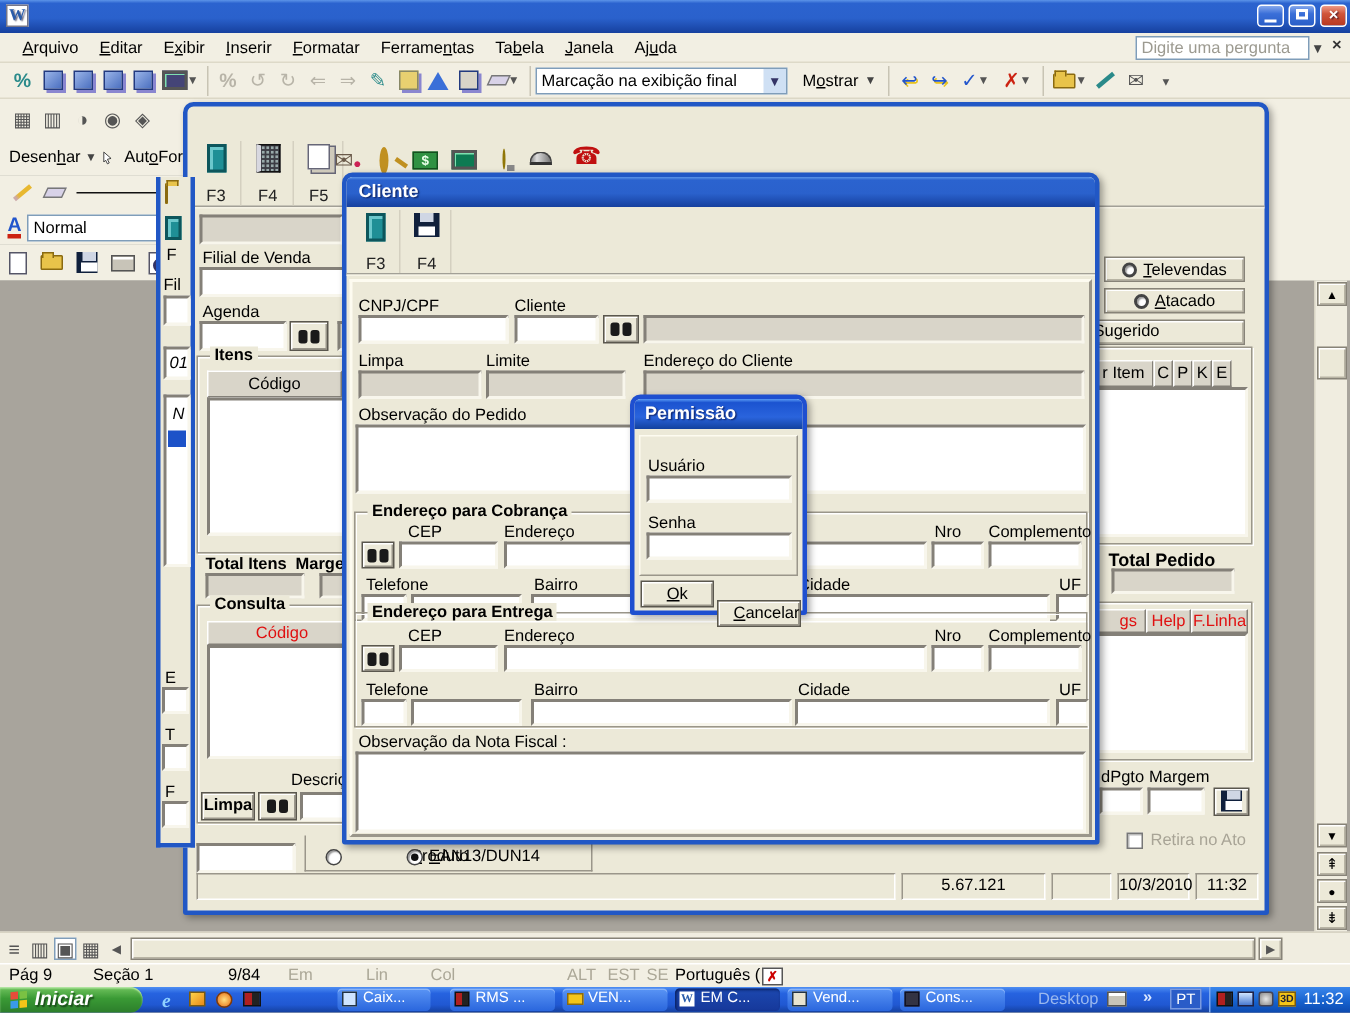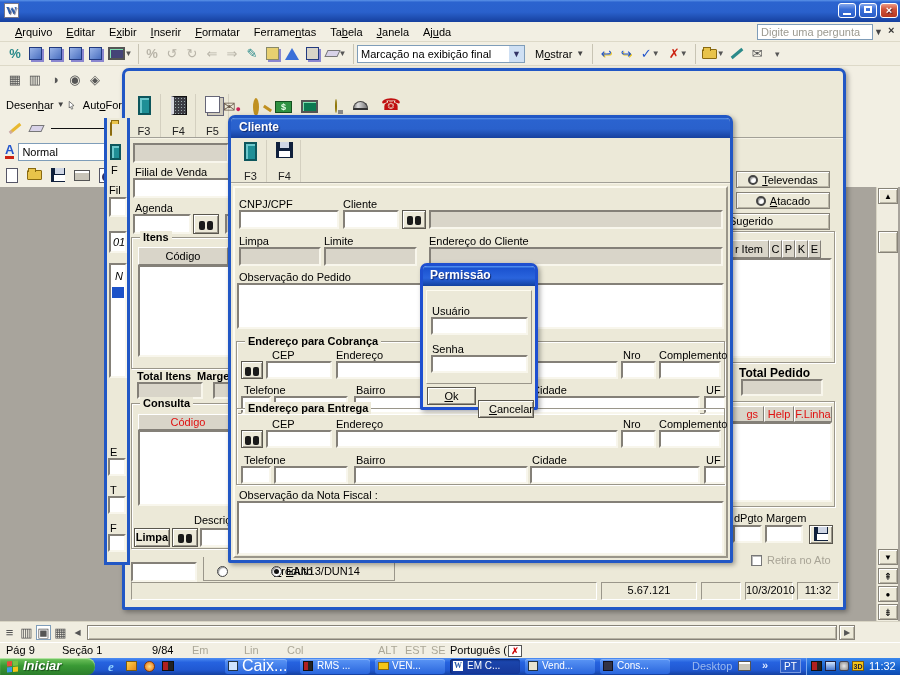--- a/index.html
+++ b/index.html
@@ -447,21 +447,21 @@
       <span class="abs" style="left:0;top:6px;width:5px;height:5px;background:#3a9ae8;"></span>
       <span class="abs" style="left:6px;top:6px;width:5px;height:5px;background:#f5c518;"></span>
     </span>
     <span style="margin-left:23px;">Iniciar</span>
   </div>
   <span class="abs" style="left:108px;top:1px;color:#8fd0ff;font:bold italic 13px 'Liberation Serif',serif;">e</span>
   <span class="abs" style="left:126px;top:3px;width:11px;height:10px;background:linear-gradient(135deg,#ffd24a,#e88a1a);border:1px solid #7a5a10;"></span>
   <span class="abs" style="left:144px;top:3px;width:11px;height:11px;border-radius:50%;background:radial-gradient(#ffdf80,#e86a10);border:1px solid #803a08;"></span>
   <span class="abs" style="left:162px;top:3px;width:12px;height:10px;background:linear-gradient(90deg,#b02020 50%,#222 50%);border:1px solid #111;"></span>
 
-  <div class="abs" style="left:225px;top:1px;width:62px;height:15px;background:linear-gradient(#5a95f5,#2a66dd);border-radius:3px;color:#fff;font-size:16px;line-height:14px;padding-left:17px;box-shadow:inset 0 1px 0 #8ab4f8;">
+  <div class="abs" style="left:225px;top:1px;width:62px;height:15px;background:linear-gradient(#5a95f5,#2a66dd);border-radius:3px;color:#fff;font-size:10px;line-height:14px;padding-left:17px;box-shadow:inset 0 1px 0 #8ab4f8;">
     <span class="abs" style="left:3px;top:2px;width:10px;height:10px;background:#cfe4ff;border:1px solid #234;"></span><span>Caix...</span></div>
   <div class="abs" style="left:300px;top:1px;width:70px;height:15px;background:linear-gradient(#5a95f5,#2a66dd);border-radius:3px;color:#fff;font-size:10px;line-height:14px;padding-left:17px;box-shadow:inset 0 1px 0 #8ab4f8;">
     <span class="abs" style="left:3px;top:2px;width:10px;height:10px;background:linear-gradient(90deg,#b02020 50%,#222 50%);border:1px solid #111;"></span><span>RMS ...</span></div>
   <div class="abs" style="left:375px;top:1px;width:70px;height:15px;background:linear-gradient(#5a95f5,#2a66dd);border-radius:3px;color:#fff;font-size:10px;line-height:14px;padding-left:17px;box-shadow:inset 0 1px 0 #8ab4f8;">
     <span class="abs" style="left:3px;top:3px;width:11px;height:8px;background:#f5c518;border:1px solid #8a6a10;"></span><span>VEN...</span></div>
   <div class="abs" style="left:450px;top:1px;width:70px;height:15px;background:linear-gradient(#1c48b0,#16389a);border-radius:3px;color:#fff;font-size:10px;line-height:14px;padding-left:17px;box-shadow:inset 1px 1px 2px #0a2060;">
     <span class="abs" style="left:3px;top:2px;width:10px;height:10px;background:#fff;color:#2a5caa;font:bold 8px 'Liberation Serif',serif;text-align:center;line-height:10px;">W</span><span>EM C...</span></div>
   <div class="abs" style="left:525px;top:1px;width:70px;height:15px;background:linear-gradient(#5a95f5,#2a66dd);border-radius:3px;color:#fff;font-size:10px;line-height:14px;padding-left:17px;box-shadow:inset 0 1px 0 #8ab4f8;">
     <span class="abs" style="left:3px;top:2px;width:10px;height:10px;background:#e8e4d0;border:1px solid #234;"></span><span>Vend...</span></div>
   <div class="abs" style="left:600px;top:1px;width:70px;height:15px;background:linear-gradient(#5a95f5,#2a66dd);border-radius:3px;color:#fff;font-size:10px;line-height:14px;padding-left:17px;box-shadow:inset 0 1px 0 #8ab4f8;">

